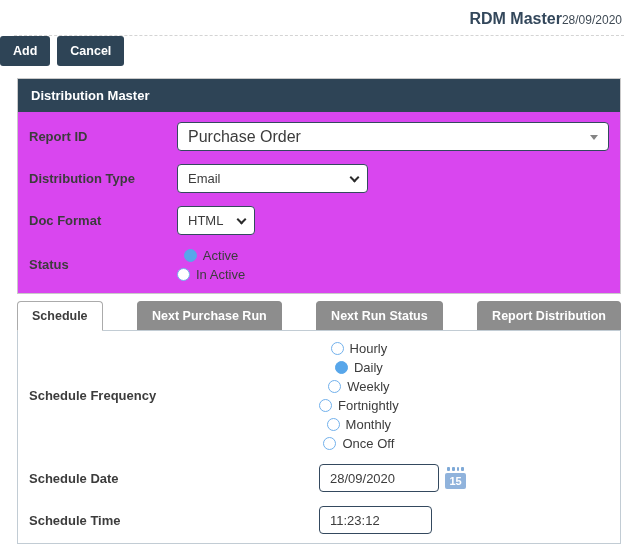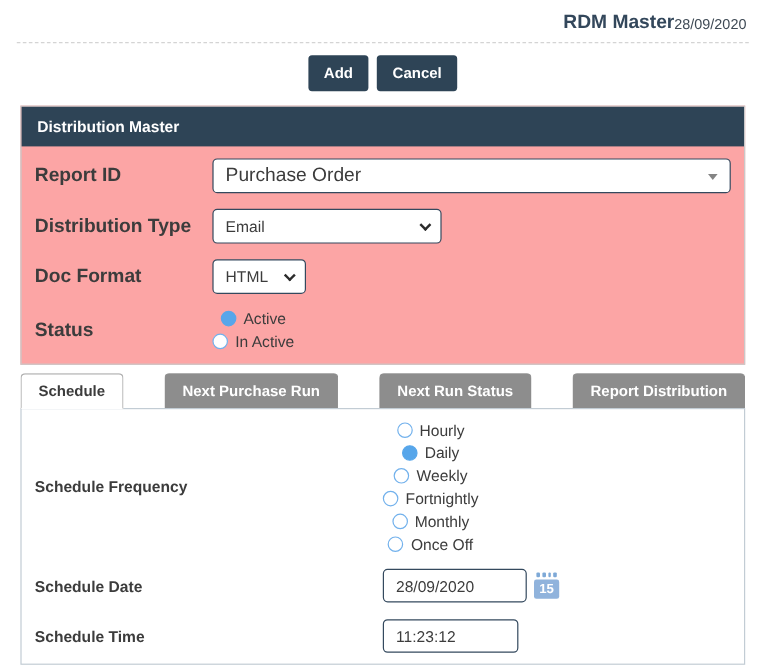--- a/index.html
+++ b/index.html
@@ -11,33 +11,33 @@
   }
 
   
   .page-head { display:flex; justify-content:flex-end; align-items:flex-start;
                padding:10px 16px 7px 18px; }
   .page-title { font-size:16px; font-weight:bold; color:#33475b; }
   .page-date  { font-size:12px; color:#3f4a55; padding-top:3px; }
   .dashed-divider { margin:0 14px; border-top:1px dashed #d4d4d4; height:0; }
 
   
-  .btn-row { display:flex; justify-content:center; gap:7px; margin-top:10px; }
+  .btn-row { display:flex; justify-content:flex-start; gap:7px; }
   .btn { background:#2e4456; color:#fff; font-size:12.5px; font-weight:bold;
          border:none; border-radius:3px; padding:8px 13px; cursor:pointer;
          font-family:"Liberation Sans", sans-serif; }
 
   
-  .panel { margin:12px 17px 0 17px; border:1px solid #c9c9c9; background:#fca5a5; }
+  .panel { margin:12px 17px 0 17px; border:1px solid #c9c9c9; background:#d946ef; }
   .panel-header { background:#2e4456; color:#fff; font-size:13px; font-weight:bold;
                   padding:9px 13px; }
   .panel-body { padding:9px 11px 12px 11px; }
   .field-row { display:flex; align-items:center; margin-top:13px; }
   .field-row:first-child { margin-top:1px; }
-  .field-label { width:148px; flex:0 0 148px; font-size:16px; font-weight:600; color:#3c3c3c; }
+  .field-label { width:148px; flex:0 0 148px; font-size:13px; font-weight:600; color:#3c3c3c; }
 
   .combobox { position:relative; flex:1; height:29px; border:1px solid #34495e;
               border-radius:4px; display:flex; align-items:center;
               padding:0 24px 0 10px; font-size:16px; color:#3c3c3c; background:#fff;
               cursor:pointer; }
   .combo-caret { position:absolute; right:10px; top:12px; width:0; height:0;
                  border-left:4px solid transparent; border-right:4px solid transparent;
                  border-top:5px solid #848484; }
 
   .selectbox { position:relative; height:29px; border:1px solid #34495e;

